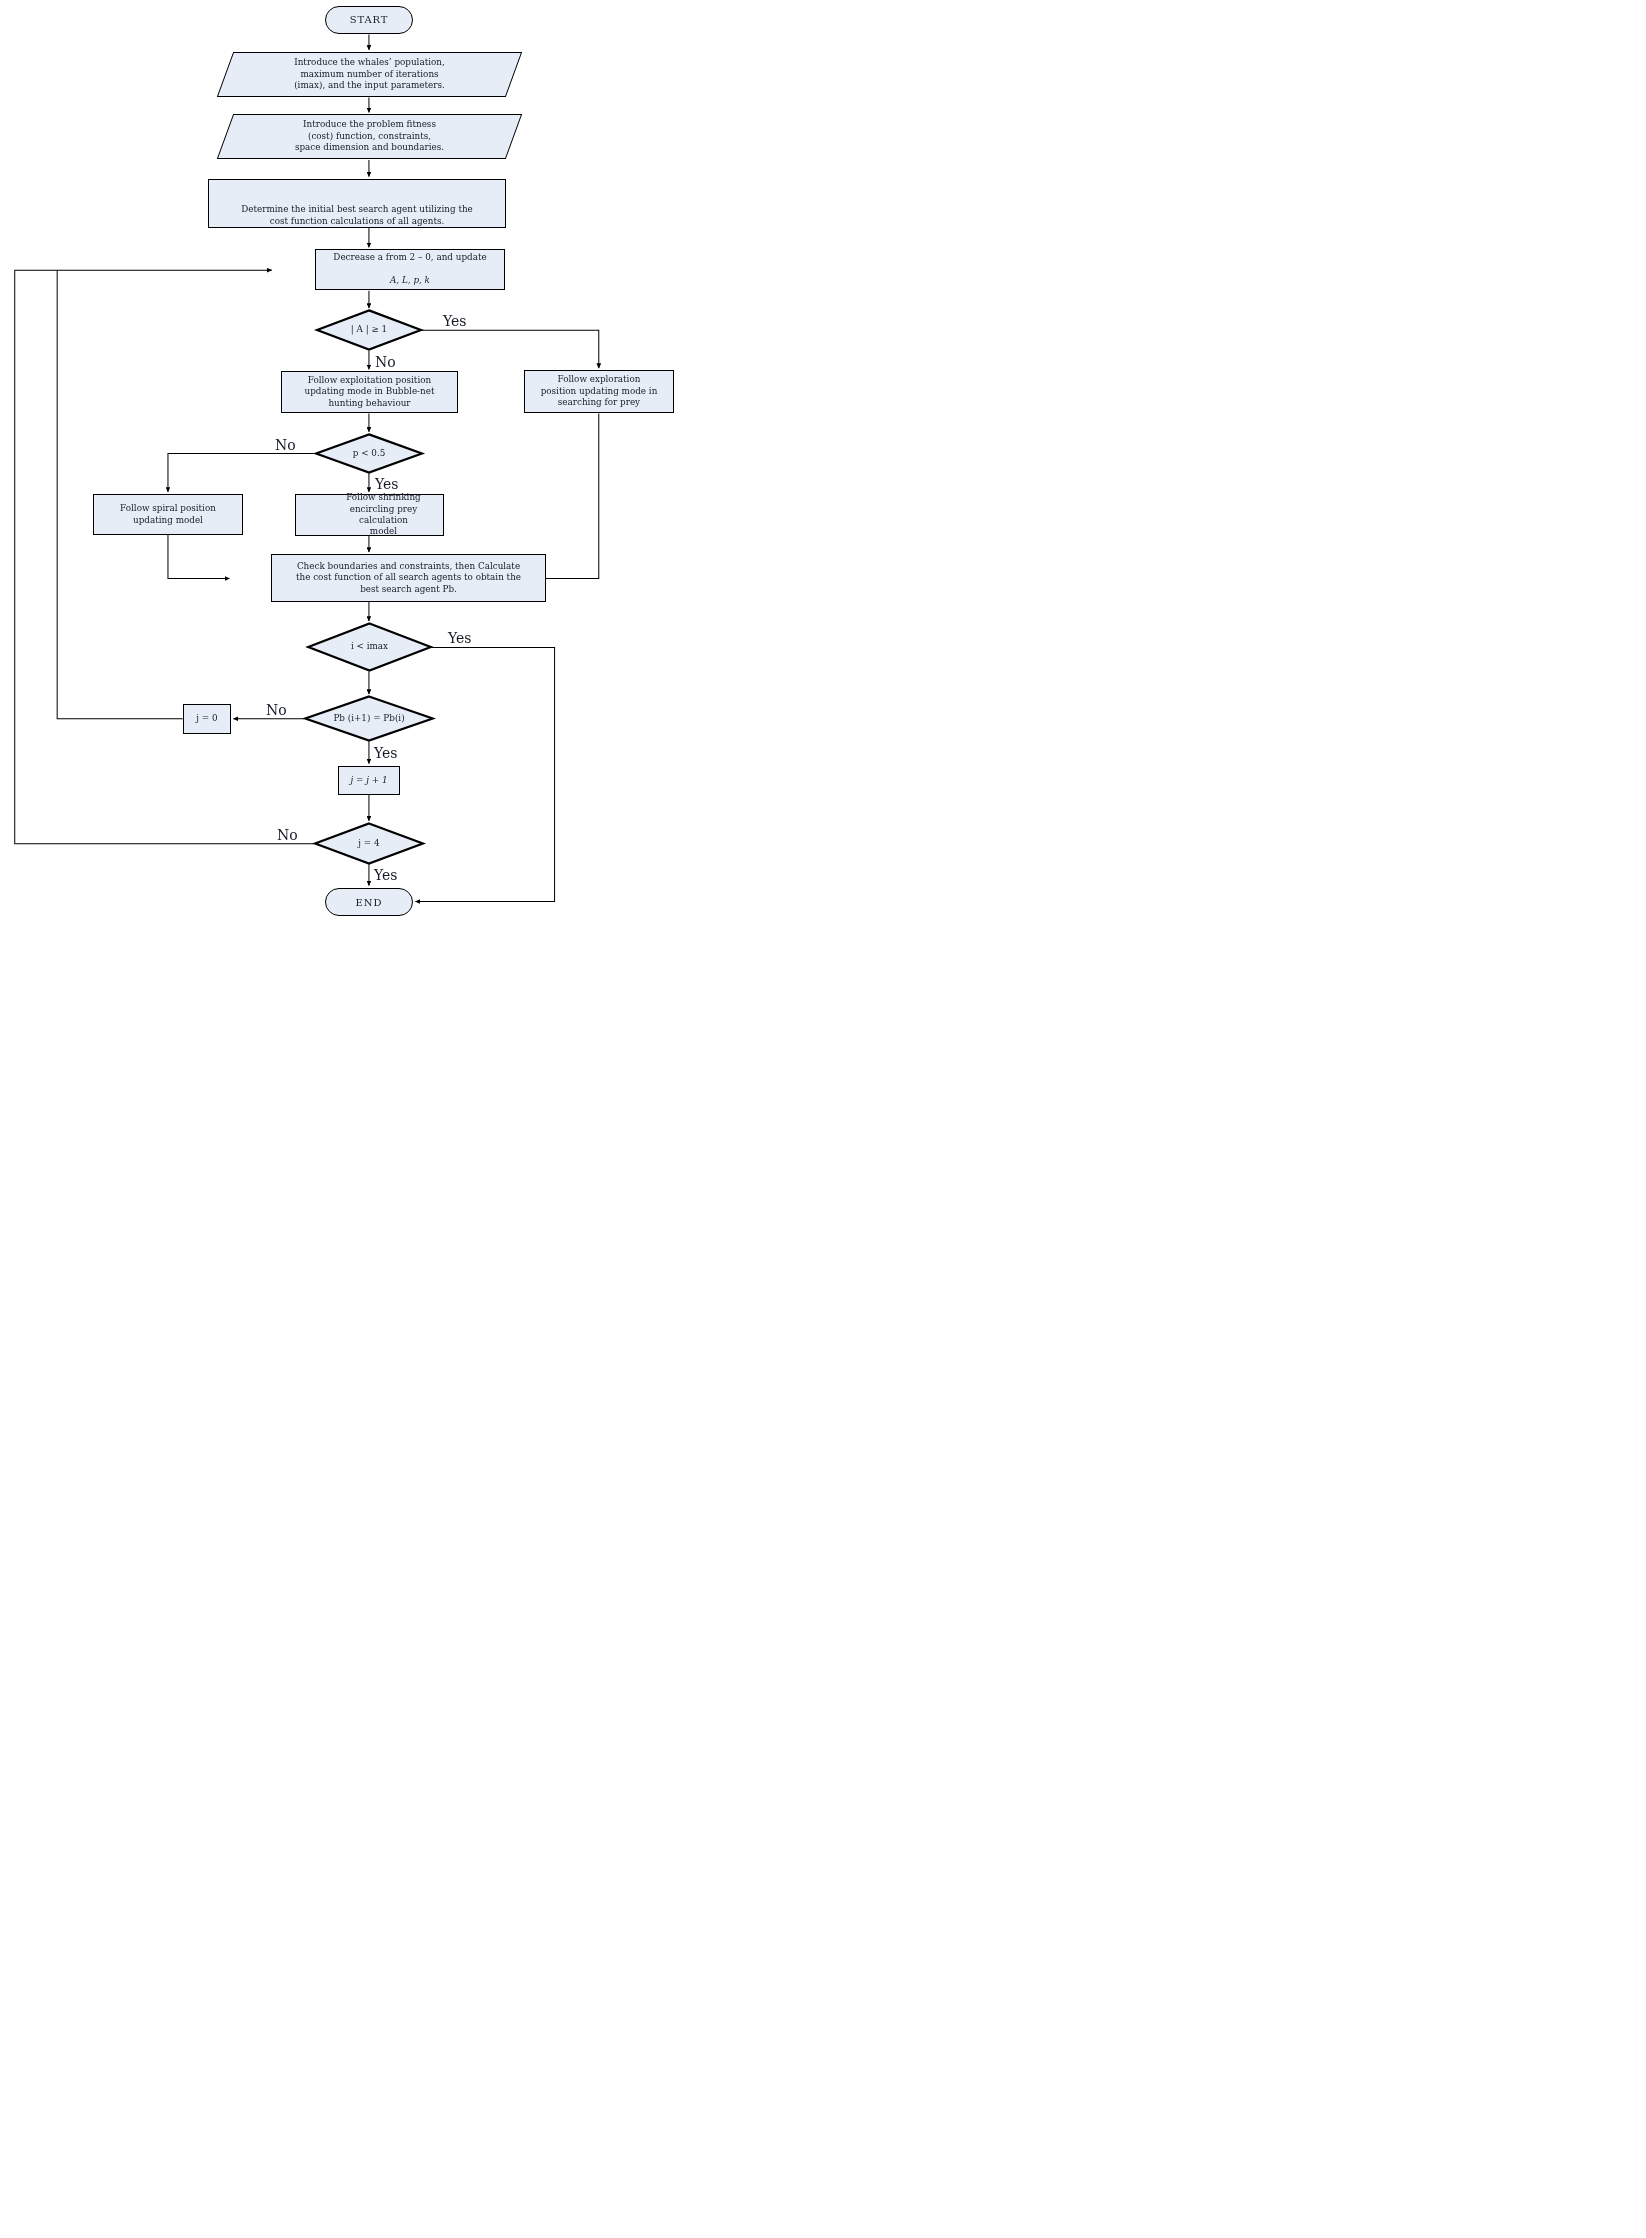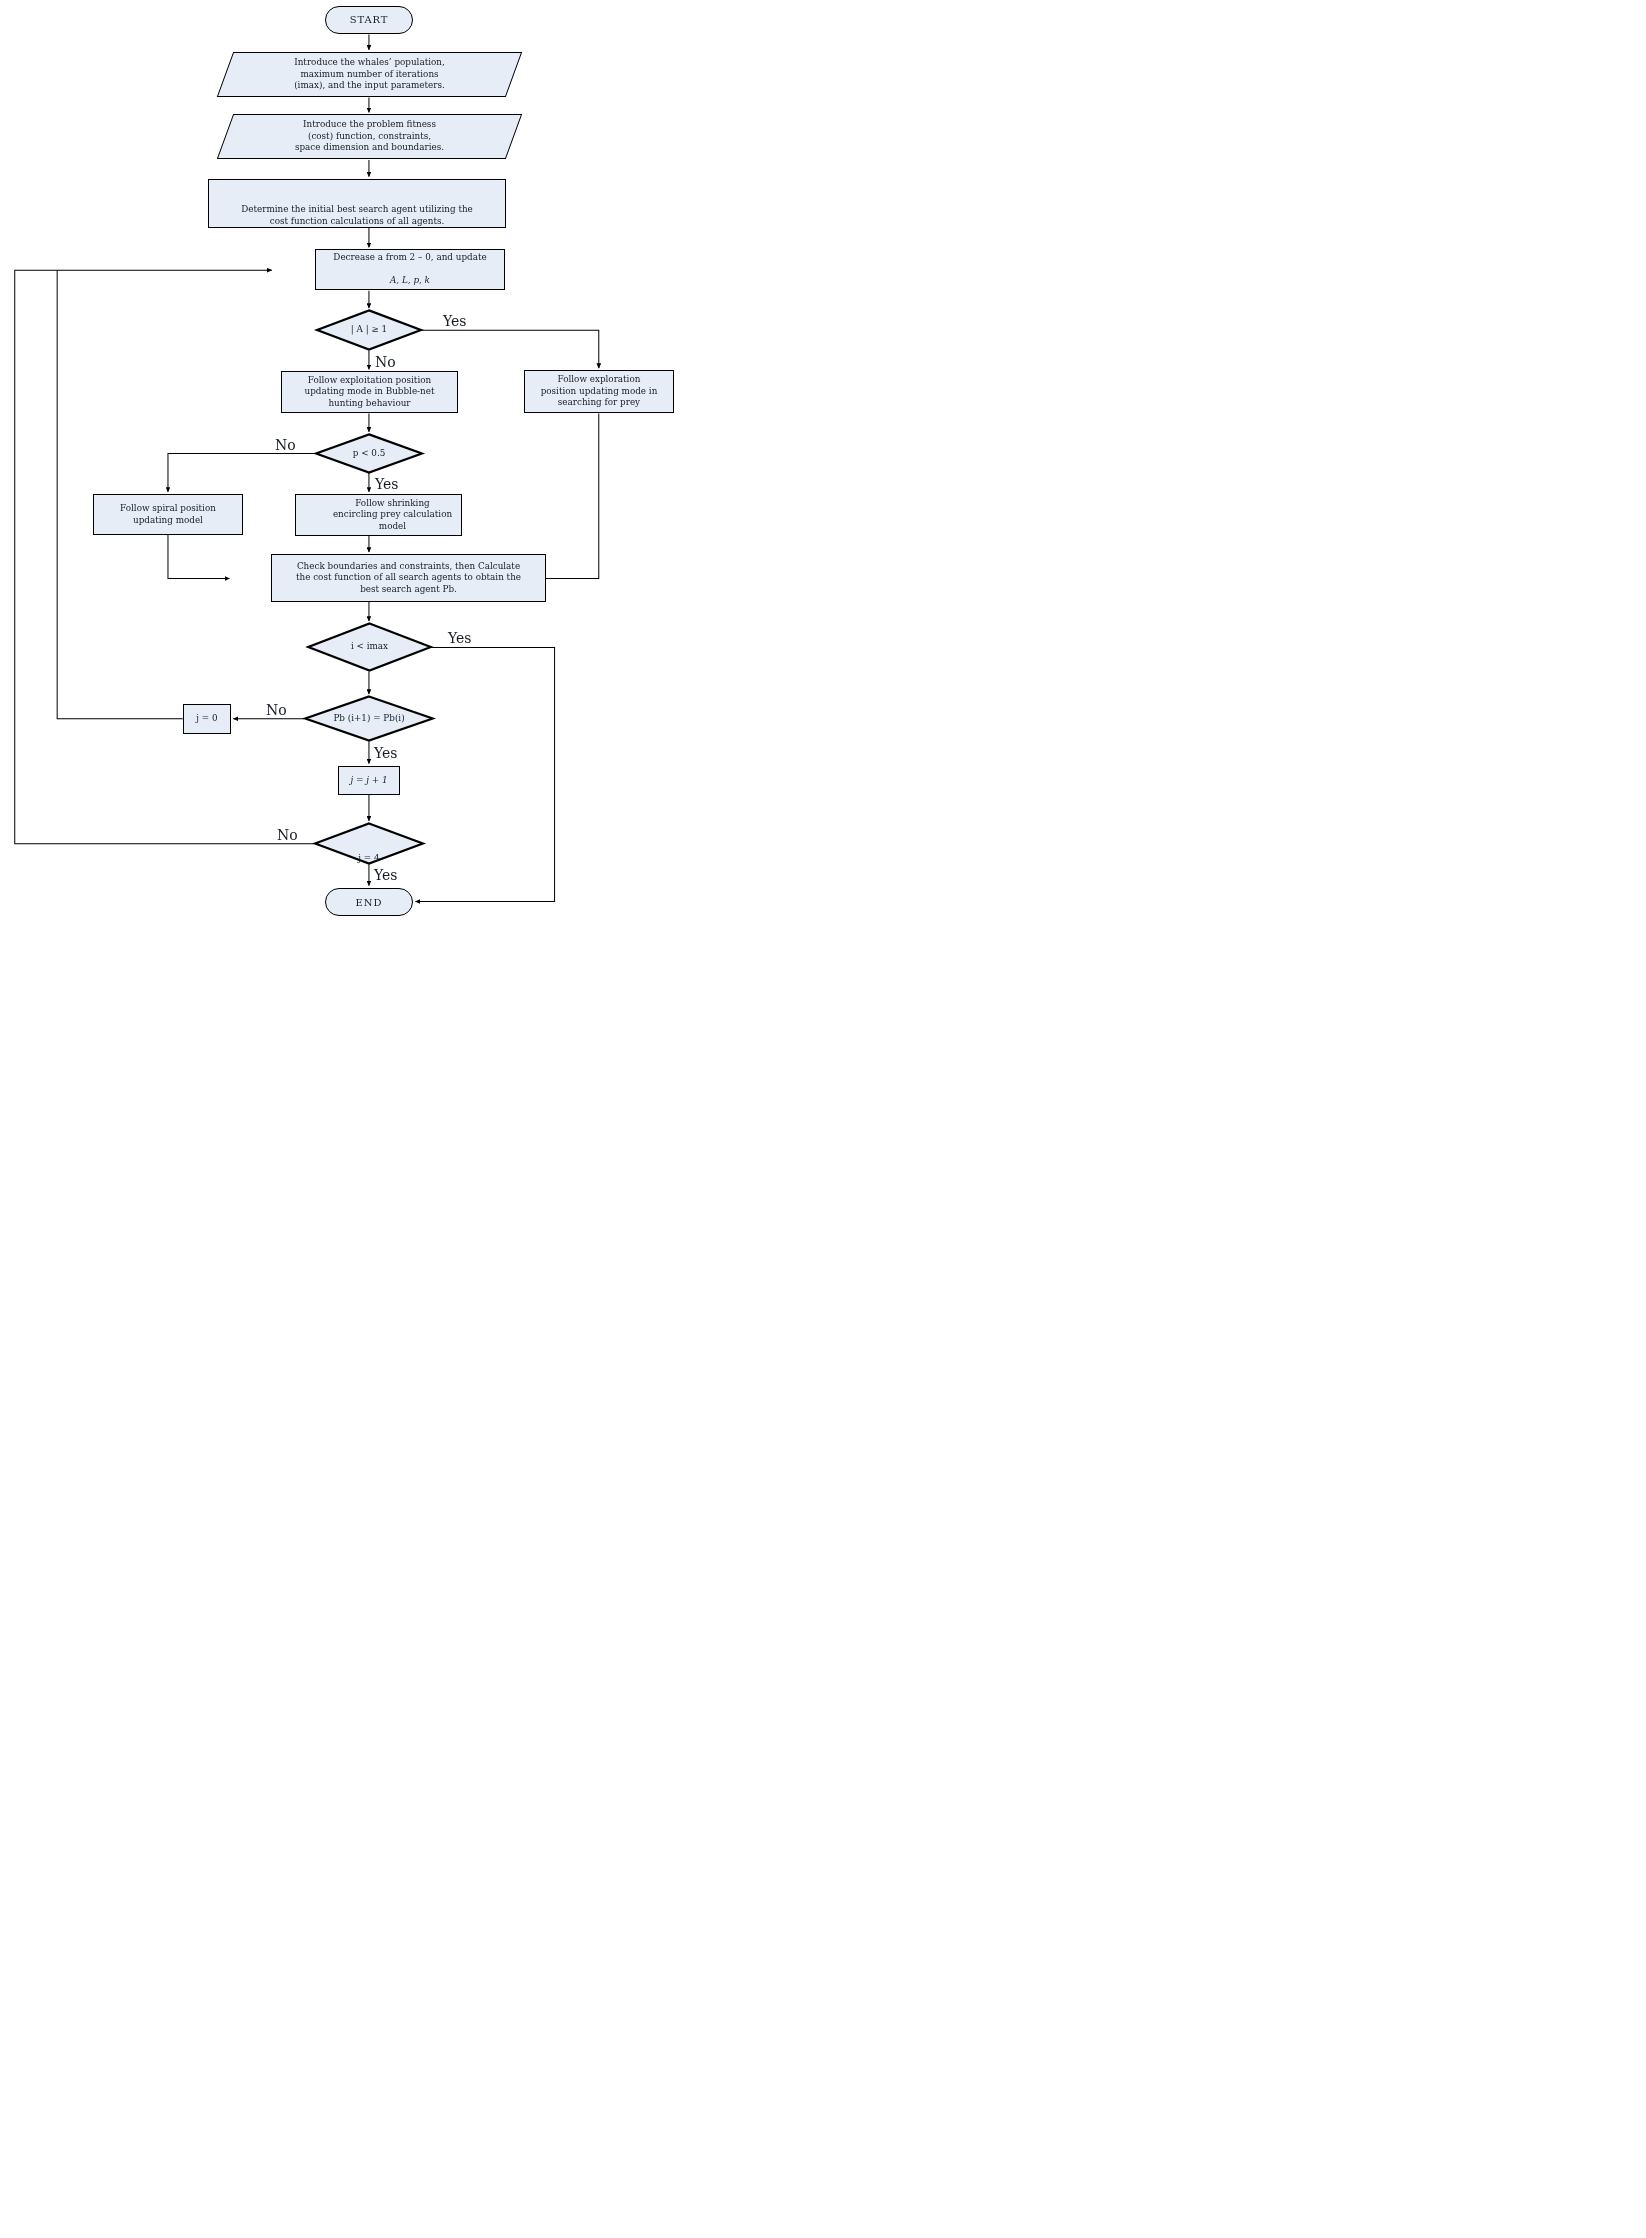--- a/index.html
+++ b/index.html
@@ -38,27 +38,27 @@
   #n-start   {left:325px;top:5.9px;  width:88px;height:28px;}
   #n-io1     {left:225px;top:52px;  width:289px;height:45px;}
   #n-io2     {left:225px;top:114px; width:289px;height:45px;}
   #n-determ  {left:208px;top:179px; width:298px;height:49px;align-items:flex-end;}
   #n-decr    {left:274px;top:249px; width:190px;height:41px;margin-left:41px;}
   #d-a       {left:316px;top:310px; width:106px;height:40px;}
   #n-exploit {left:281px;top:371px; width:177px;height:42px;}
   #n-explore {left:524px;top:370px; width:150px;height:43px;}
   #d-p       {left:315px;top:434px; width:108px;height:39px;}
   #n-spiral  {left:93px;top:494px; width:150px;height:41px;}
-  #n-shrink  {left:295px;top:494px; width:167px;height:42px;padding-left:28px;}
+  #n-shrink  {left:295px;top:494px; width:149px;height:42px;padding-left:28px;}
   #n-check   {left:232px;top:554px; width:275px;height:48px;margin-left:39px;}
   #d-iter    {left:307px;top:623px;width:125px;height:48px;}
   #d-pb      {left:304px;top:696px;width:130px;height:45px;}
   #n-jzero   {left:183px;top:704px;width:48px; height:30px;}
   #n-jinc    {left:338px;top:766px;width:62px;height:29px;font-style:italic;}
-  #d-j4      {left:314px;top:823px;width:110px;height:41px;align-items:flex-end;}
+  #d-j4      {left:314px;top:823px;width:110px;height:41px;}
   #n-end     {left:325px;top:888px;width:88px;height:28px;justify-content:center;}
   
   #l-a-yes   {left:443px;top:313px;}
   #l-a-no    {left:375px;top:354px;}
   #l-p-no    {left:275px;top:437px;}
   #l-p-yes   {left:375px;top:476px;}
   #l-iter-yes{left:448px;top:630px;}
   #l-pb-no   {left:266px;top:702px;}
   #l-pb-yes  {left:374px;top:745px;}
   #l-j4-no   {left:277px;top:827px;}

